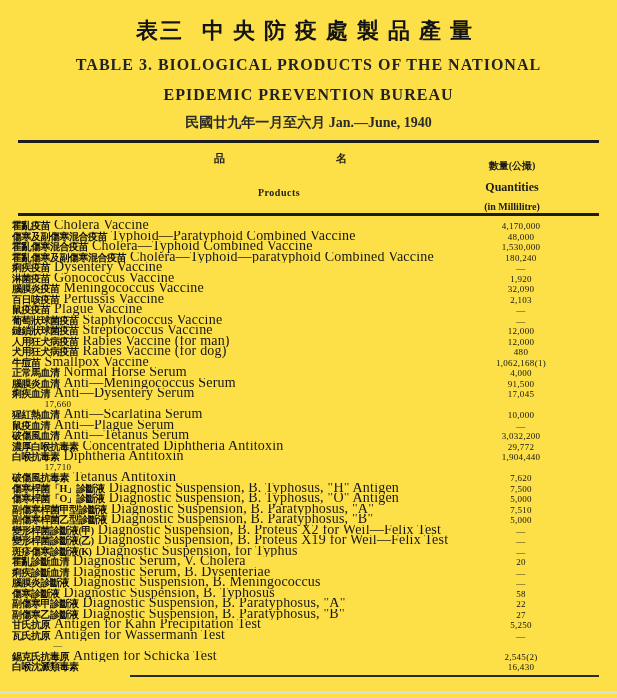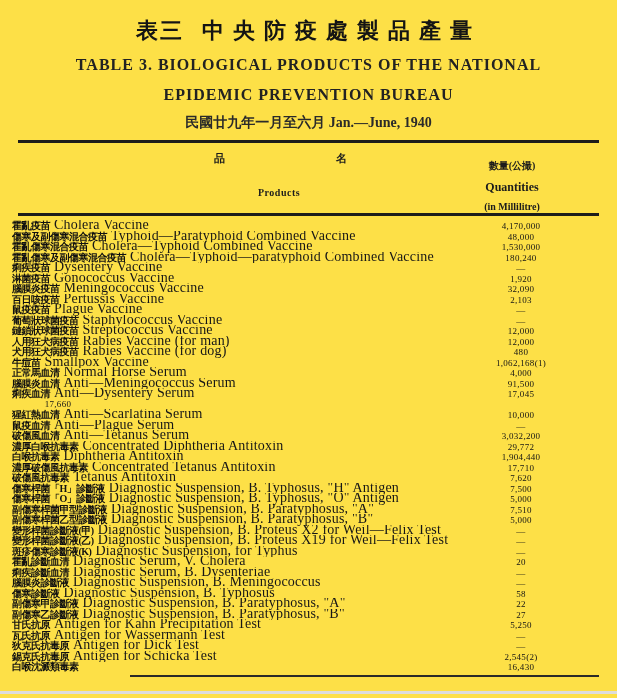--- a/index.html
+++ b/index.html
@@ -231,21 +231,20 @@
       </div>
       <div class="row">
         <span class="cell-name"><span class="zh">濃厚白喉抗毒素</span><span class="en">Concentrated Diphtheria Antitoxin</span></span>
         <span class="cell-qty">29,772</span>
       </div>
       <div class="row">
         <span class="cell-name"><span class="zh">白喉抗毒素</span><span class="en">Diphtheria Antitoxin</span></span>
         <span class="cell-qty">1,904,440</span>
       </div>
       <div class="row">
-        <span class="cell-name"><span class="zh">濃厚破傷風抗毒素</span><span class="en">Concentrated Tetanus Antitoxin</span></span>
         <span class="cell-qty">17,710</span>
       </div>
       <div class="row">
         <span class="cell-name"><span class="zh">破傷風抗毒素</span><span class="en">Tetanus Antitoxin</span></span>
         <span class="cell-qty">7,620</span>
       </div>
       <div class="row">
         <span class="cell-name"><span class="zh">傷寒桿菌「H」診斷液</span><span class="en">Diagnostic Suspension, B. Typhosus, "H" Antigen</span></span>
         <span class="cell-qty">7,500</span>
       </div>
@@ -299,21 +298,20 @@
       </div>
       <div class="row">
         <span class="cell-name"><span class="zh">甘氏抗原</span><span class="en">Antigen for Kahn Precipitation Test</span></span>
         <span class="cell-qty">5,250</span>
       </div>
       <div class="row">
         <span class="cell-name"><span class="zh">瓦氏抗原</span><span class="en">Antigen for Wassermann Test</span></span>
         <span class="cell-qty">—</span>
       </div>
       <div class="row">
-        <span class="cell-name"><span class="zh">狄克氏抗毒原</span><span class="en">Antigen for Dick Test</span></span>
         <span class="cell-qty">—</span>
       </div>
       <div class="row">
         <span class="cell-name"><span class="zh">錫克氏抗毒原</span><span class="en">Antigen for Schicka Test</span></span>
         <span class="cell-qty">2,545(2)</span>
       </div>
       <div class="row">
         <span class="cell-name"><span class="zh">白喉沈澱類毒素</span><span class="en"></span></span>
         <span class="cell-qty">16,430</span>
       </div>

